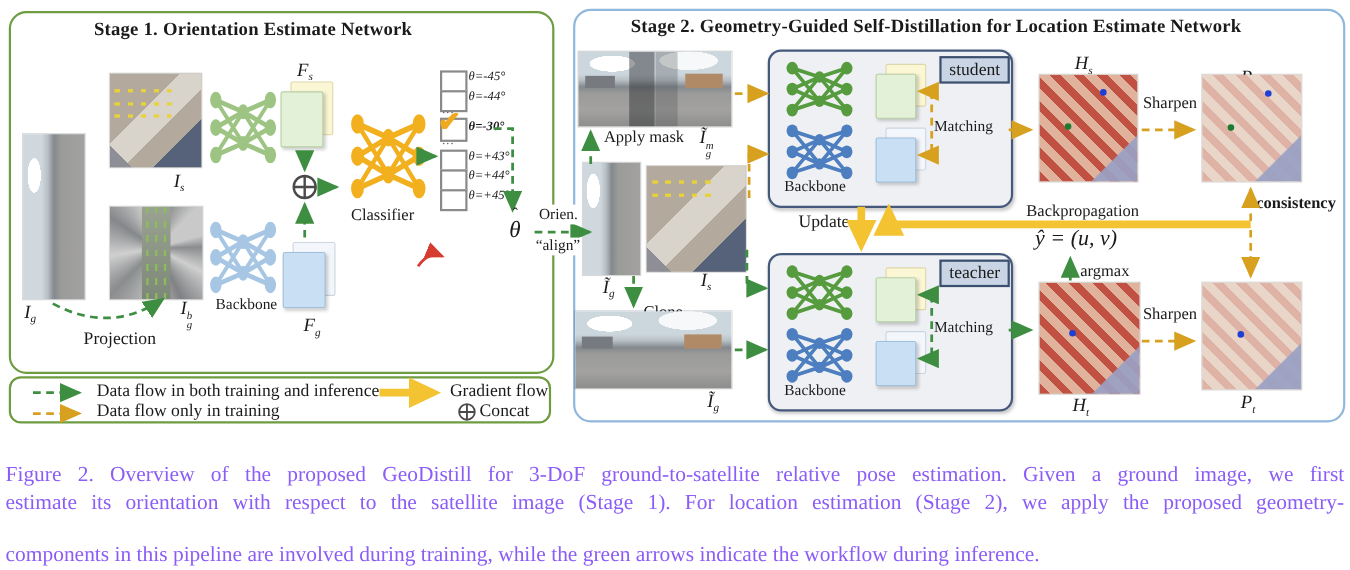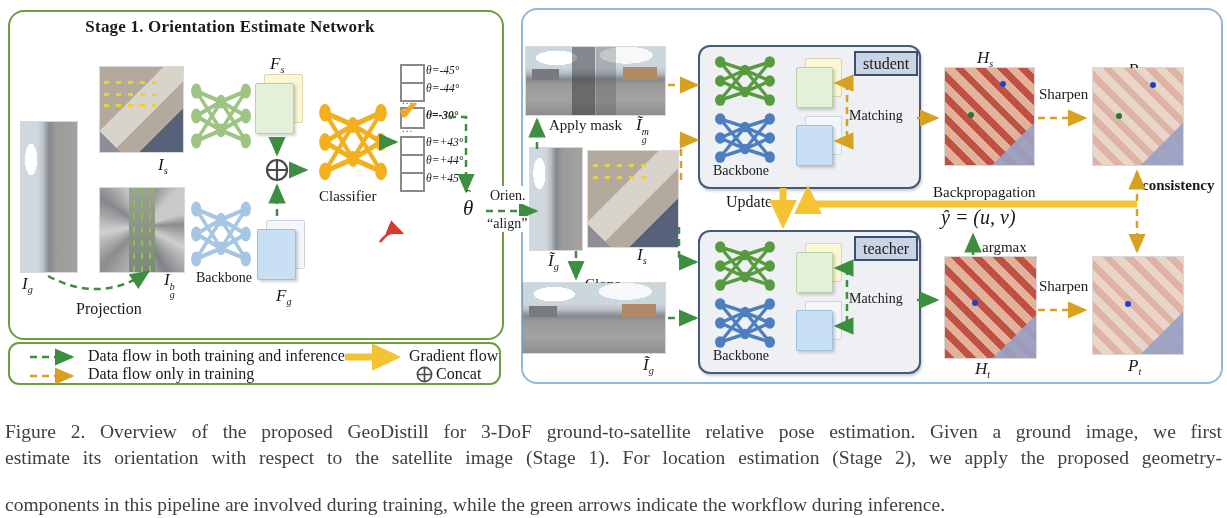--- a/index.html
+++ b/index.html
@@ -101,21 +101,21 @@
   .f15{font-size:15px;} .f16{font-size:16px;} .f14{font-size:14px;}
   .math{font-size:17px;font-style:italic;}
   .sub{font-size:0.6em;font-style:italic;vertical-align:-0.4em;}
   .supsub{display:inline-flex;flex-direction:column;font-size:0.58em;line-height:0.85;
           vertical-align:-0.5em;font-style:italic;}
   .hatwrap{position:relative;display:inline-block;font-size:21px;font-style:italic;}
   .hat{position:absolute;left:4px;top:-9px;font-size:15px;font-style:normal;}
   .whitegap{position:absolute;background:#ffffff;z-index:4;}
   .bridge-lbl{z-index:6;background:#ffffff;padding:0 1px;}
   #overlay{position:absolute;left:0;top:0;z-index:5;pointer-events:none;}
-  .caption-line{position:absolute;left:5px;width:1217px;font-size:19.5px;color:#404040;}
+  .caption-line{position:absolute;left:5px;width:1217px;font-size:19.5px;color:#8b5cf6;}
   .just{text-align:justify;text-align-last:justify;}
 </style>
 </head>
 <body>
 
 <div id="canvas">
 
   
   <svg width="0" height="0" style="position:absolute">
     <defs>
@@ -137,20 +137,21 @@
       </symbol>
     </defs>
   </svg>
 
   
   <div class="frame" id="stage1-box"></div>
   <div class="frame" id="legend-box"></div>
   <div class="frame" id="stage2-box"></div>
 
   <div class="stage-title" style="left:30px;top:17px;width:400px;">Stage 1. Orientation Estimate Network</div>
+  <div class="stage-title" style="left:531px;top:14px;width:640px;">Stage 2. Geometry-Guided Self-Distillation for Location Estimate Network</div>
 
   
   <div class="img panov" style="left:21px;top:122px;width:56px;height:150px;"></div>
   <div class="lbl math" style="left:22px;top:274px;"><span>I</span><span class="sub">g</span></div>
 
   <div class="img sat" style="left:100px;top:67px;width:83px;height:85px;">
     <div class="dashrow" style="top:16%;"></div>
     <div class="dashrow" style="top:30%;"></div>
     <div class="dashrow" style="top:44%;"></div>
   </div>

